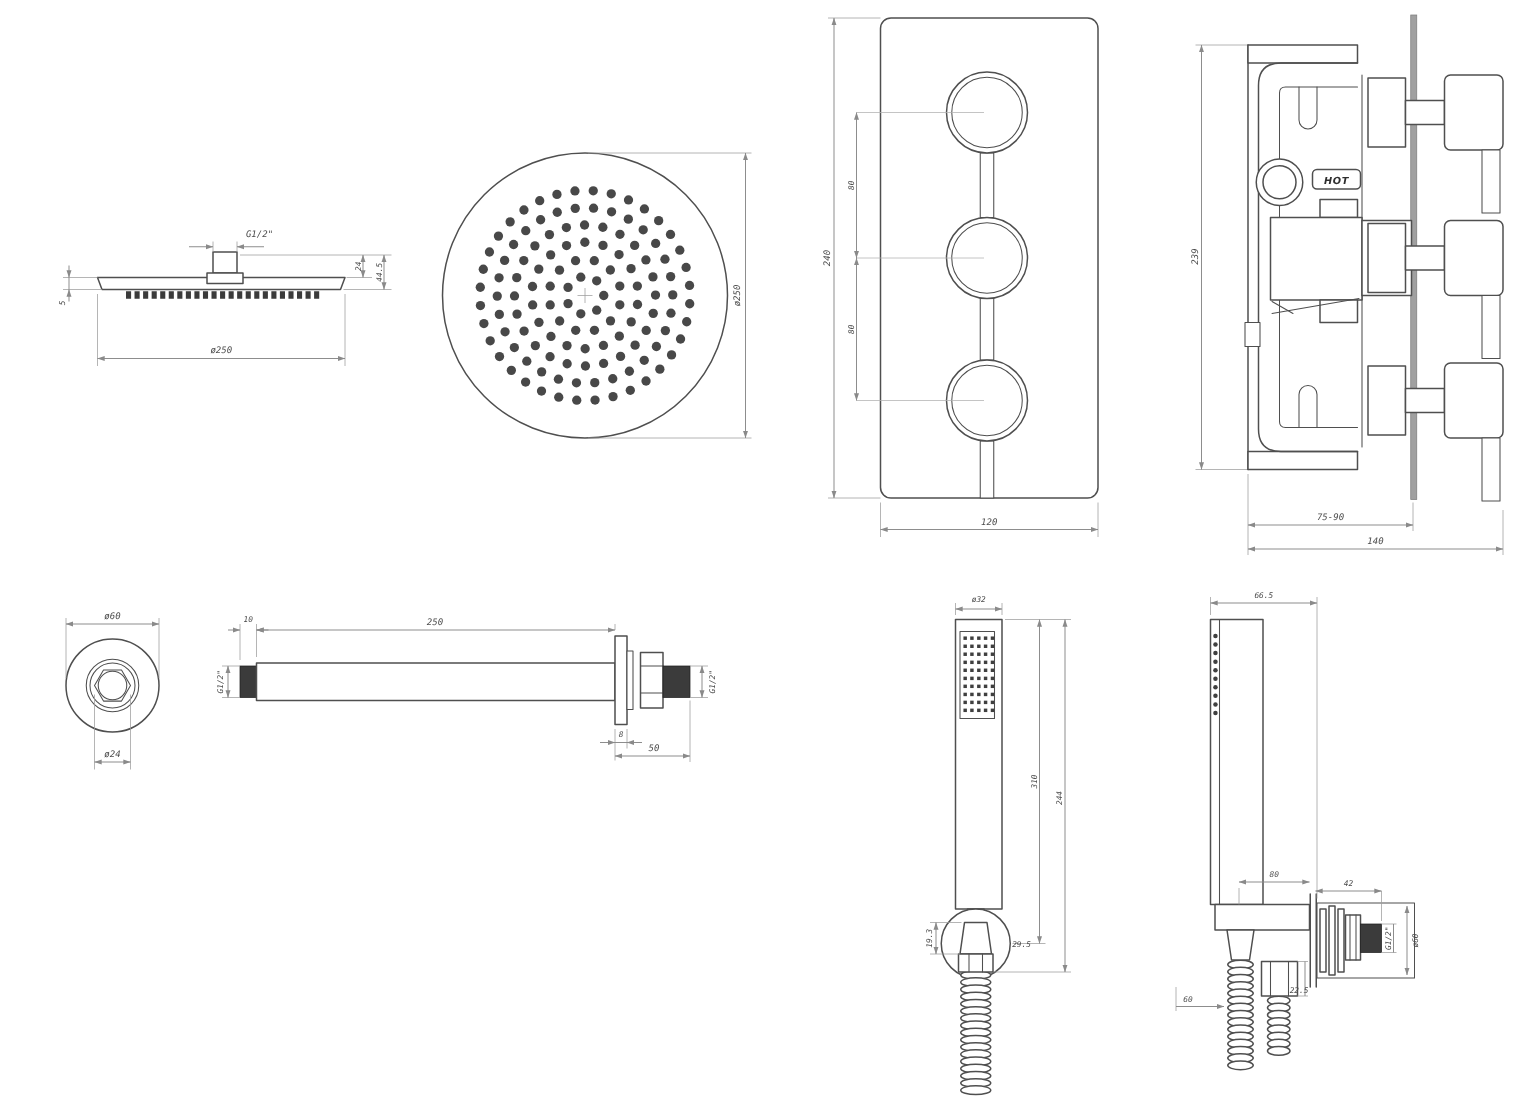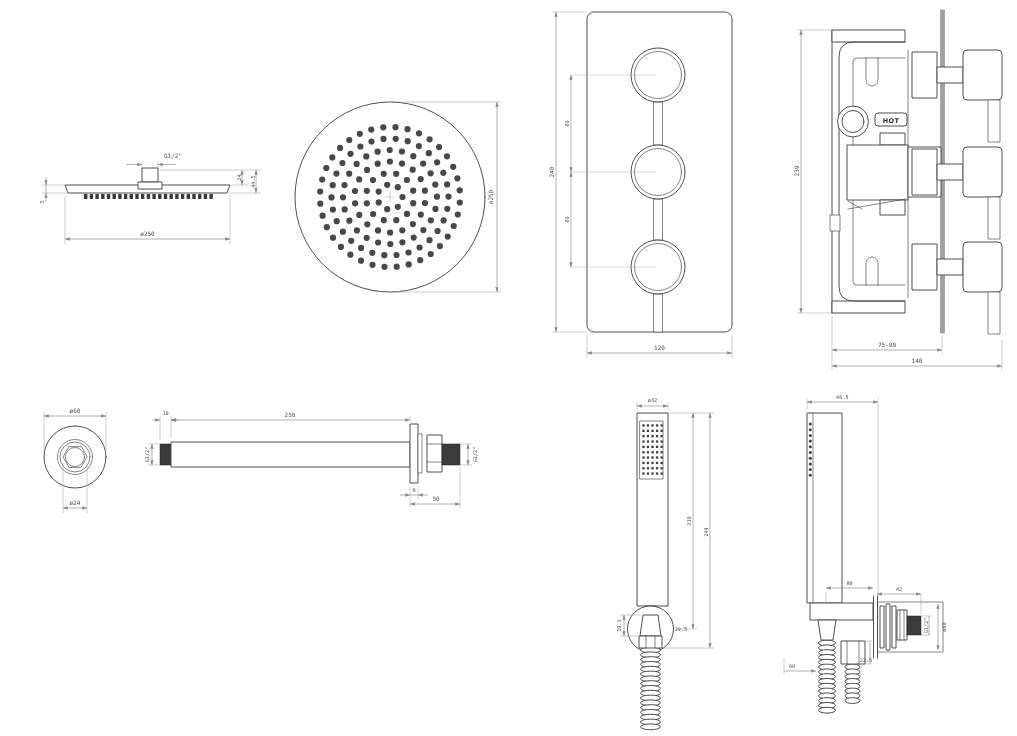--- a/index.html
+++ b/index.html
@@ -1,19 +1,19 @@
 <!DOCTYPE html>
 <html style="--line: #4f4f4f; --dim: #8a8a8a; --dimtxt: #4d4d4d; --dark: #3b3b3b; --plate: #a0a0a0; --bg: #ffffff;"><head>
 <meta charset="utf-8">
 <style>
   :root{
     --line:#4f4f4f; --dim:#8a8a8a; --dimtxt:#4d4d4d; --dark:#3b3b3b; --plate:#a0a0a0; --bg:#ffffff;
   }
   html,body{margin:0;padding:0;background:var(--bg);}
-  .sheet{width:1017px;height:736px;background:var(--bg);overflow:hidden;}
+  .sheet{width:1017px;height:736px;background:var(--bg);overflow:hidden;font-style:italic;}
   svg{display:block;}
   .ln{stroke:var(--line);fill:none;stroke-width:1;stroke-linejoin:round;stroke-linecap:round;}
   .lnf{stroke:var(--line);fill:#fff;stroke-width:1;stroke-linejoin:round;}
   .thin{stroke-width:.7;}
   .dk{fill:var(--dark);stroke:#222;stroke-width:.5;}
   .dim-l{stroke:var(--dim);stroke-width:.65;fill:none;}
   .ext{stroke:#9c9c9c;stroke-width:.5;fill:none;}
   .lead{stroke:#b0b0b0;stroke-width:.5;fill:none;}
   .dim{font-family:"DejaVu Sans Mono",monospace;font-size:6px;fill:var(--dimtxt);text-anchor:middle;}
   .dim-s{font-size:5.2px;}

